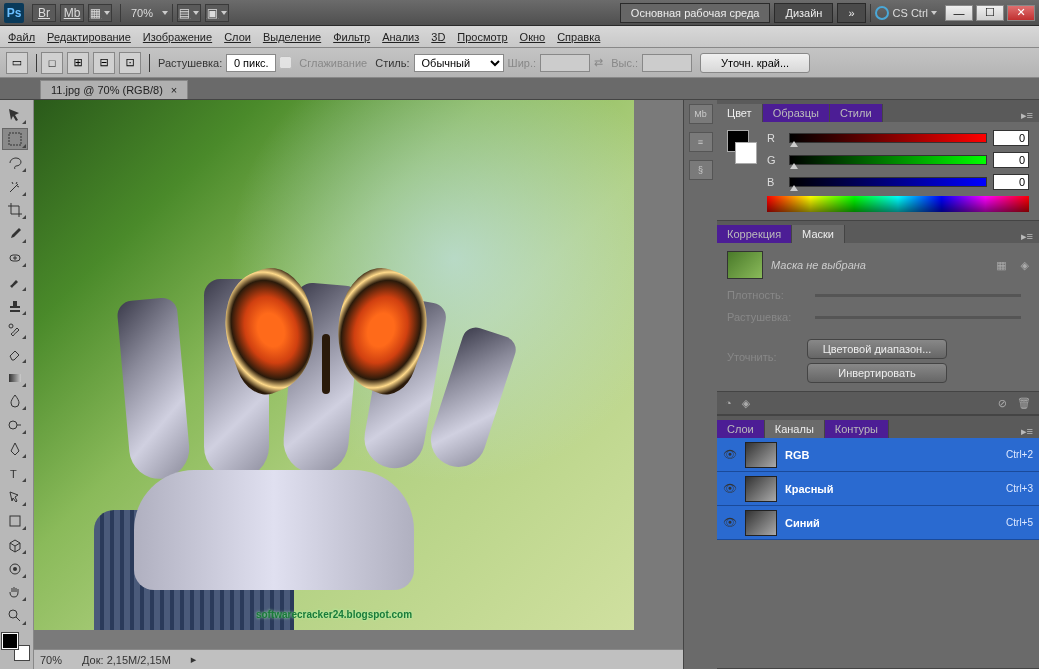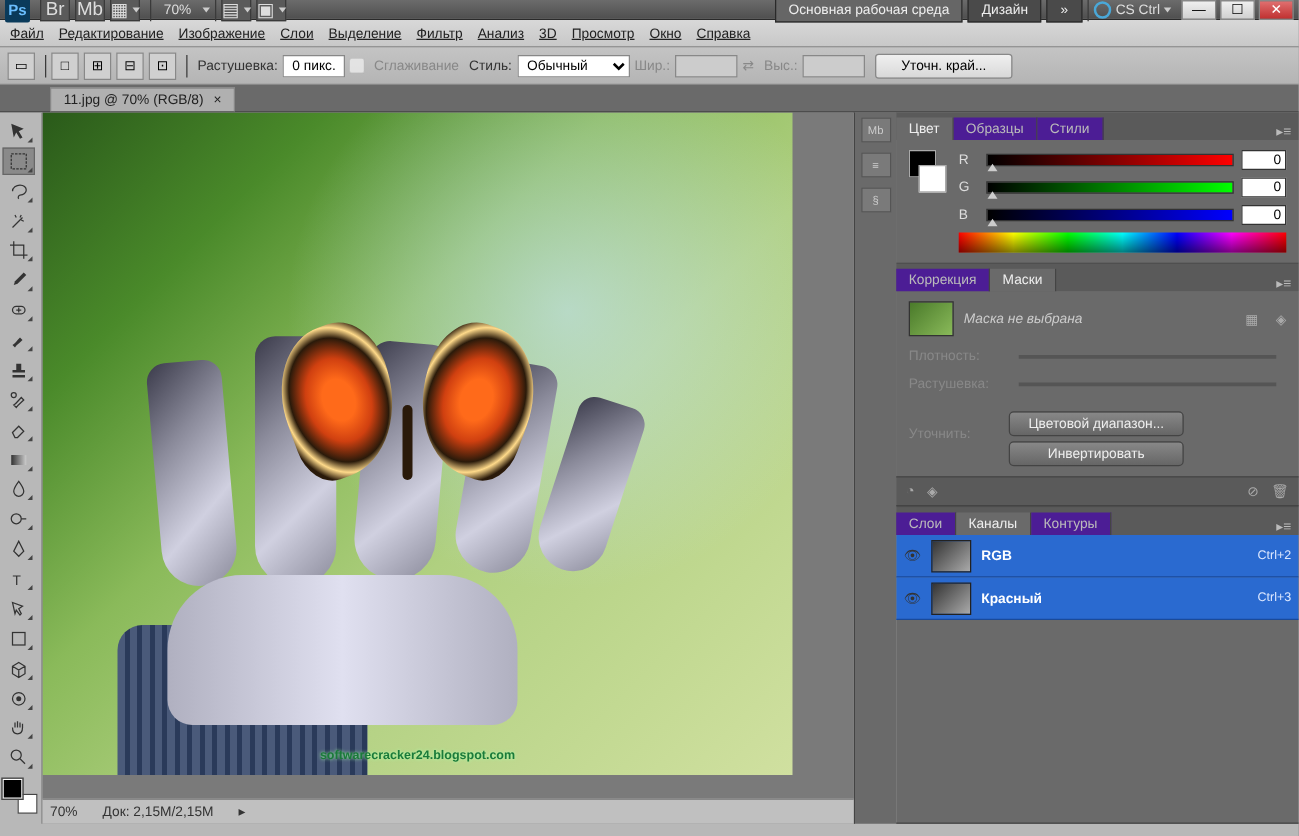--- a/index.html
+++ b/index.html
@@ -1,21 +1,21 @@
 <!DOCTYPE html>
 <html><head>
 <meta charset="utf-8">
 <style>
 * { margin:0; padding:0; box-sizing:border-box; font-family:Tahoma,Arial,sans-serif; font-size:11px; }
 body { width:1039px; height:669px; background:#b8b8b8; overflow:hidden; }
 
 
-.titlebar { height:16px; background:linear-gradient(#6b6b6b,#4f4f4f); display:flex; align-items:center; padding:0 4px; border-bottom:1px solid #2a2a2a;justify-content:center;}
+.titlebar { height:26px; background:linear-gradient(#6b6b6b,#4f4f4f); display:flex; align-items:center; padding:0 4px; border-bottom:1px solid #2a2a2a;justify-content:center;}
 .ps-logo { width:20px; height:20px; background:#0a3a5a; color:#6bbfff; display:flex; align-items:center; justify-content:center; font-weight:bold; font-size:12px; border-radius:2px; margin-right:8px;}
-.tb-btn { width:24px; height:18px; background:#5a5a5a; border:1px solid #3a3a3a; margin-right:4px; display:flex; align-items:center; justify-content:center; color:#ddd; font-size:15px; cursor:pointer;}
+.tb-btn { width:24px; height:18px; background:#5a5a5a; border:1px solid #3a3a3a; margin-right:4px; display:flex; align-items:center; justify-content:center; color:#ddd; font-size:12px; cursor:pointer;text-decoration:underline;}
 .tb-sep { width:1px; height:18px; background:#3a3a3a; margin:0 4px;}
 .tb-zoom { color:#ddd; margin:0 6px;}
 .tb-drop { width:6px; height:4px; border-left:3px solid transparent; border-right:3px solid transparent; border-top:4px solid #ccc; display:inline-block; margin-left:3px;}
 .workspace-btn { padding:3px 10px; background:#4a4a4a; border:1px solid #2a2a2a; color:#eee; margin-left:4px; cursor:pointer;}
 .workspace-btn.active { background:#666; }
 .win-btns { margin-left:auto; display:flex; gap:3px;}
 .win-btn { width:28px; height:16px; border:1px solid #888; display:flex; align-items:center; justify-content:center; cursor:pointer;}
 .win-btn.min { background:linear-gradient(#f0f0f0,#d0d0d0);}
 .win-btn.max { background:linear-gradient(#f0f0f0,#d0d0d0);}
 .win-btn.close { background:linear-gradient(#e07070,#c03030); color:white;}
@@ -479,17 +479,23 @@
             <div class="ch-thumb"></div>
             <span class="ch-name">RGB</span>
             <span class="ch-shortcut">Ctrl+2</span>
           </div>
           <div class="channel-row">
             <span class="ch-eye"></span>
             <div class="ch-thumb"></div>
             <span class="ch-name">Красный</span>
             <span class="ch-shortcut">Ctrl+3</span>
           </div>
+          <div class="channel-row">
+            <span class="ch-eye"></span>
+            <div class="ch-thumb"></div>
+            <span class="ch-name">Синий</span>
+            <span class="ch-shortcut">Ctrl+5</span>
+          </div>
         </div>
     </div>
 
   </div>
 </div>
 
 </body></html>

